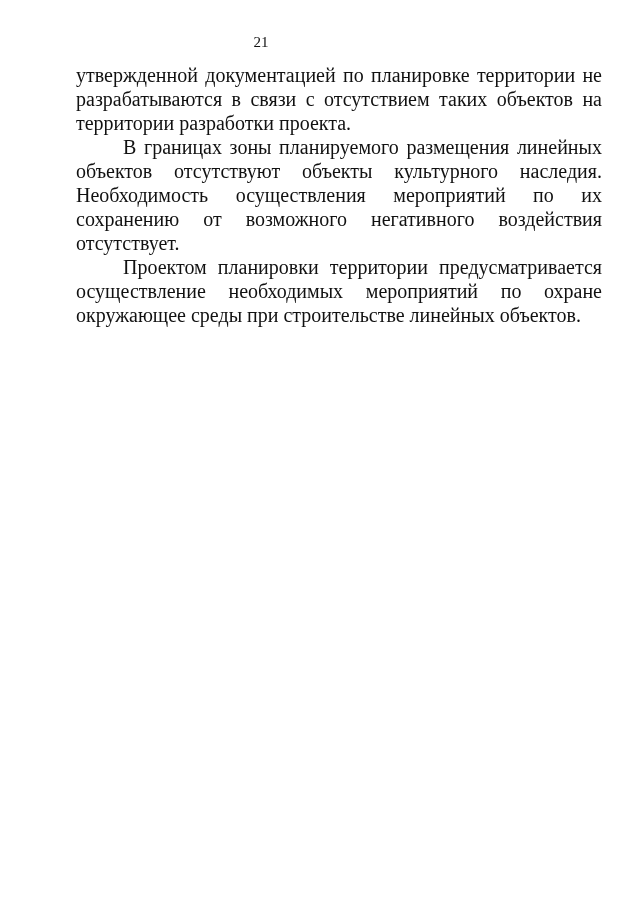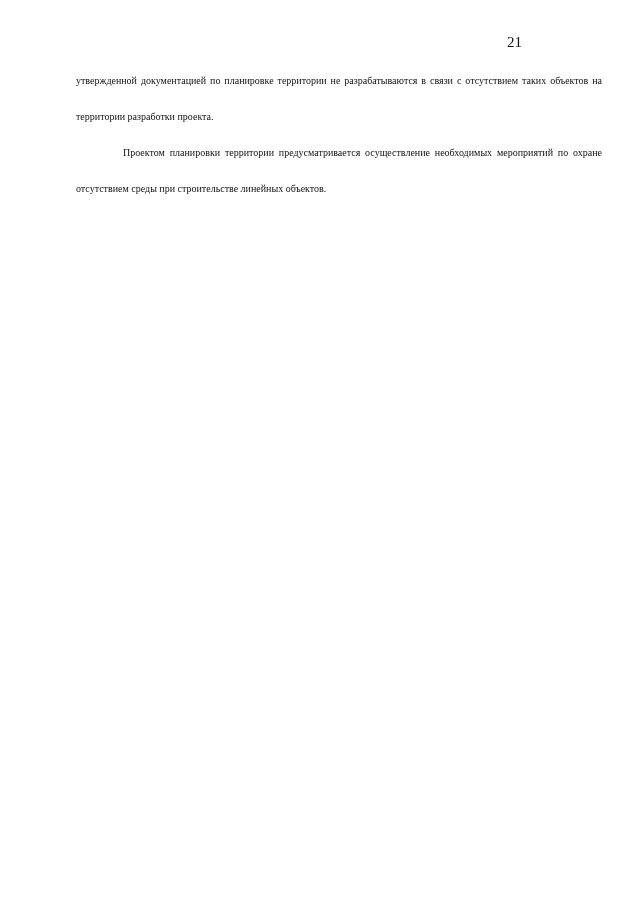--- a/index.html
+++ b/index.html
@@ -1,31 +1,32 @@
 <!DOCTYPE html>
 <html><head>
 <meta charset="utf-8">
 <style>
   html, body { margin: 0; padding: 0; background: #ffffff; }
   body { width: 640px; height: 905px; position: relative; overflow: hidden; }
   .page { position: absolute; left: 0; top: 0; width: 640px; height: 905px; background: #fff; }
   .page-number {
-    position: absolute; top: 34px; left: 0; width: 522px; text-align: right;
+    position: absolute; top: 34px; left: 0; width: 522px; text-align: center;
     font-family: "Liberation Serif", serif; font-size: 15px; color: #111;
   }
   .body-text {
     position: absolute; left: 76px; top: 63px; width: 526px;
-    font-family: "Liberation Serif", serif; font-size: 10px; line-height: 36px;
+    font-family: "Liberation Serif", serif; font-size: 20px; line-height: 24px;
     color: #111; text-align: justify;
   }
   .body-text p { margin: 0; text-indent: 0; }
   .body-text p.indent { text-indent: 47px; }
 </style>
 </head>
 <body>
 
 <div class="page">
   <div class="page-number">21</div>
   <div class="body-text">
     <p>утвержденной документацией по планировке территории не разрабатываются в связи с отсутствием таких объектов на территории разработки проекта.</p>
-    <p class="indent">Проектом планировки территории предусматривается осуществление необходимых мероприятий по охране отсутствием среды при строительстве линейных объектов.</p>
+    <p class="indent">В границах зоны планируемого размещения линейных объектов отсутствуют объекты культурного наследия. Необходимость осуществления мероприятий по их сохранению от возможного негативного воздействия отсутствует.</p>
+    <p class="indent">Проектом планировки территории предусматривается осуществление необходимых мероприятий по охране окружающее среды при строительстве линейных объектов.</p>
   </div>
 </div>
 
 </body></html>

